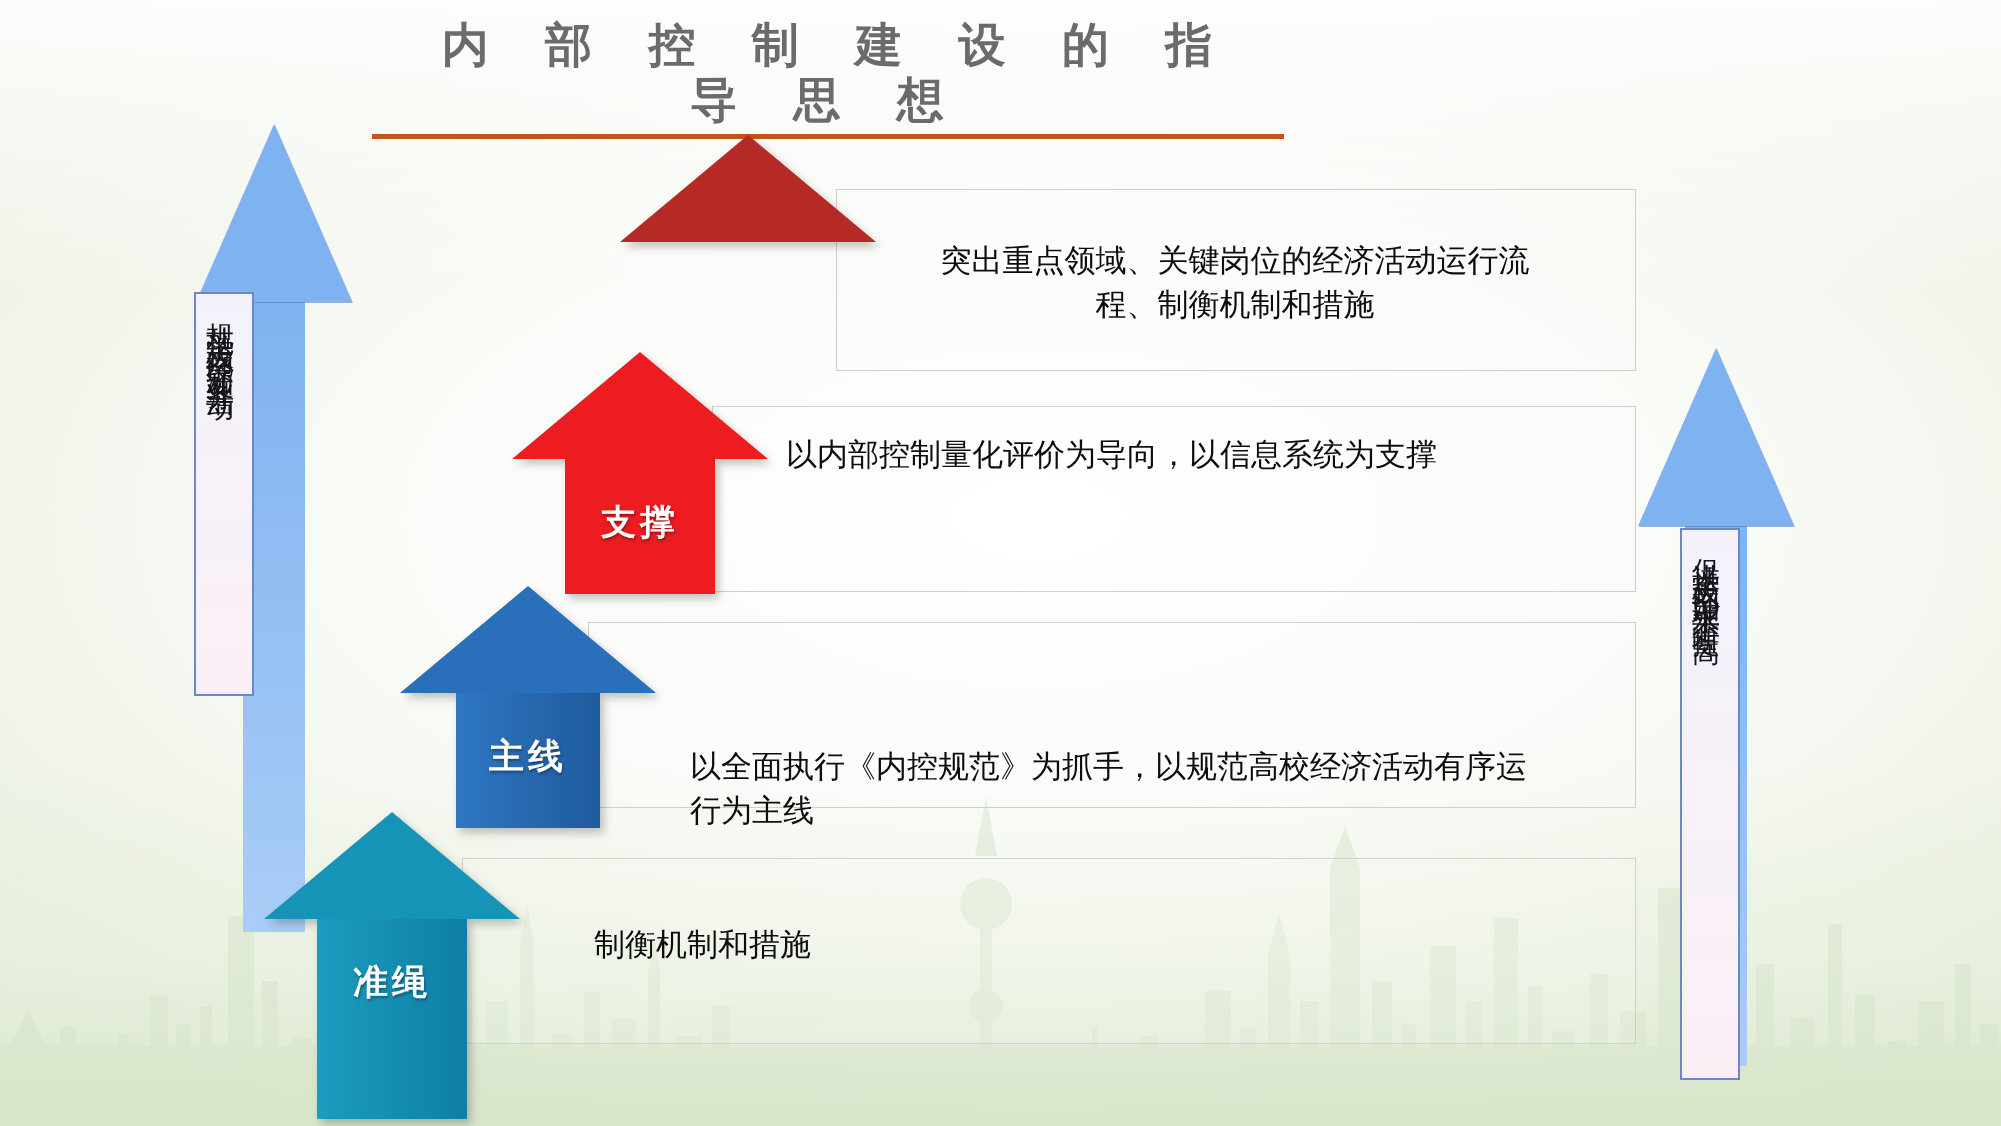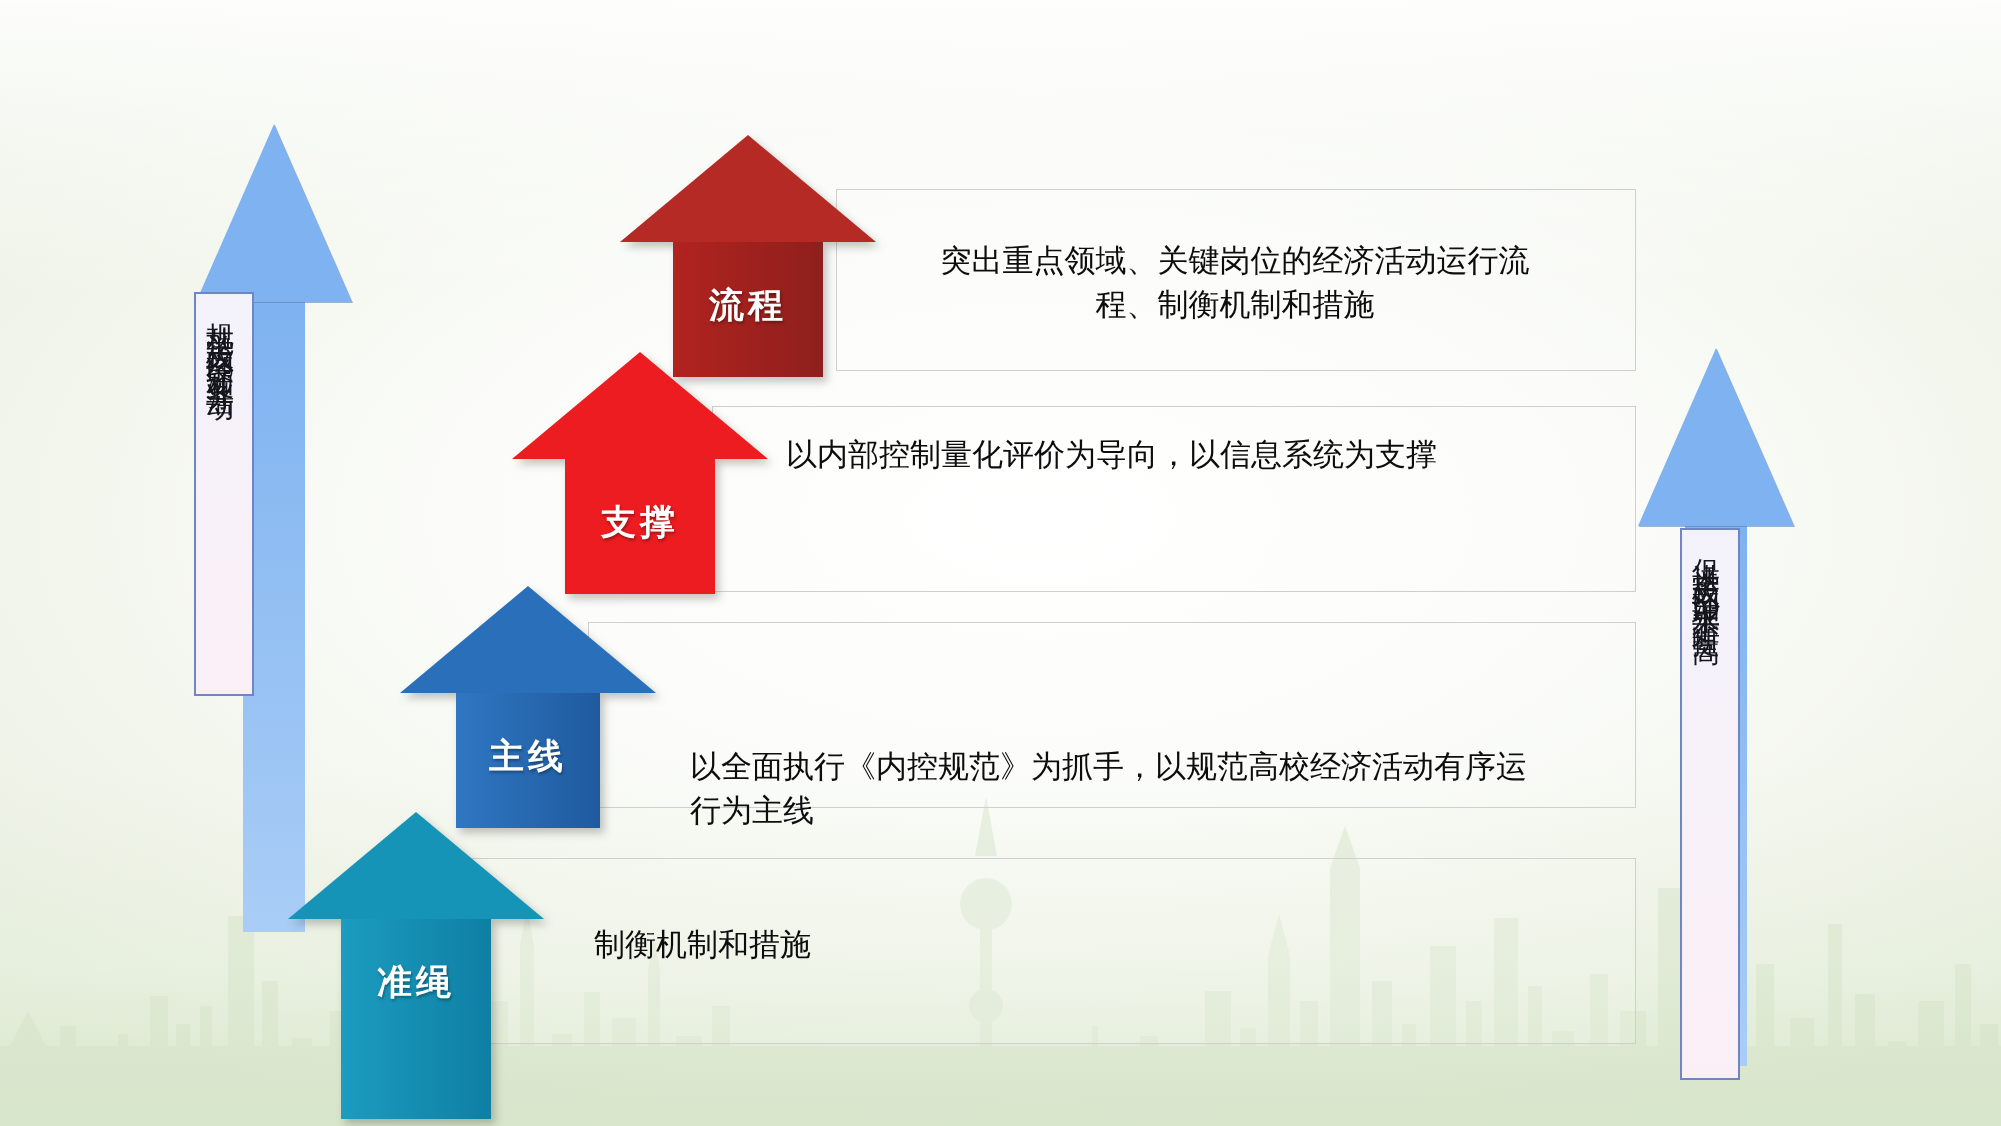--- a/index.html
+++ b/index.html
@@ -150,20 +150,24 @@
       <rect x="1828" y="128" width="14" height="202"></rect>
       <rect x="1855" y="198" width="20" height="132"></rect>
       <rect x="1888" y="245" width="18" height="85"></rect>
       <rect x="1918" y="205" width="26" height="125"></rect>
       <rect x="1955" y="168" width="16" height="162"></rect>
       <rect x="1980" y="228" width="18" height="102"></rect>
     </g>
   </svg>
   <div class="haze"></div>
 
+  <div class="title-wrap">
+    <div class="title">内 部 控 制 建 设 的 指 导 思 想</div>
+    <div class="title-rule"></div>
+  </div>
 
   <div class="side-arrow" style="left:196px;top:124px;">
     <div class="head" style="border-width:0 78px 178px 78px;border-color:transparent transparent #7eb2f0 transparent;"></div>
     <div class="shaft" style="width:62px;height:630px;background:linear-gradient(to bottom,#7eb2f0,#a9cdf6);"></div>
   </div>
   <div class="side-label-box" style="left:194px;top:292px;width:56px;height:400px;"></div>
   <div class="side-label" style="left:205px;top:300px;height:392px;">规范学校内部经济和业务活动</div>
 
   <div class="side-arrow" style="left:1638px;top:348px;">
     <div class="head" style="border-width:0 78px 178px 78px;border-color:transparent transparent #7eb2f0 transparent;"></div>
@@ -172,43 +176,40 @@
   <div class="side-label-box" style="left:1680px;top:528px;width:56px;height:548px;"></div>
   <div class="side-label" style="left:1691px;top:536px;height:540px;">促进学校内部治理水平不断提高</div>
 
   <div class="desc-box" style="left:836px;top:189px;width:800px;height:182px;"></div>
   <div class="desc-box" style="left:712px;top:406px;width:924px;height:186px;"></div>
   <div class="desc-box" style="left:588px;top:622px;width:1048px;height:186px;"></div>
   <div class="desc-box" style="left:462px;top:858px;width:1174px;height:186px;"></div>
 
   <div class="step shadowed" style="left:620px;top:135px;">
     <div class="arrowhead" style="border-width:0 128px 107px 128px;border-bottom-color:#b62a25;"></div>
-    <div class="body" style="width:150px;height:135px;background:linear-gradient(to right,#b1231f,#8e1f1c);">
-      <div class="lbl" style="top:40px;">流程</div>
-    </div>
   </div>
   <div class="desc-text" style="left:910px;top:238px;width:650px;text-align:center;">突出重点领域、关键岗位的经济活动运行流程、制衡机制和措施</div>
 
   <div class="step shadowed" style="left:512px;top:352px;">
     <div class="arrowhead" style="border-width:0 128px 107px 128px;border-bottom-color:#ec1c20;"></div>
     <div class="body" style="width:150px;height:135px;background:#ec1c20;">
       <div class="lbl" style="top:40px;">支撑</div>
     </div>
   </div>
   <div class="desc-text" style="left:786px;top:432px;width:760px;">以内部控制量化评价为导向，以信息系统为支撑</div>
 
   <div class="step shadowed" style="left:400px;top:586px;">
     <div class="arrowhead" style="border-width:0 128px 107px 128px;border-bottom-color:#2a6fba;"></div>
     <div class="body" style="width:144px;height:135px;background:linear-gradient(to right,#2f77c2,#1f5a9e);">
       <div class="lbl" style="top:40px;">主线</div>
     </div>
   </div>
   <div class="desc-text" style="left:690px;top:744px;width:860px;">以全面执行《内控规范》为抓手，以规范高校经济活动有序运行为主线</div>
 
-  <div class="step shadowed" style="left:288px;top:812px;">
+  <div class="step shadowed" style="left:264px;top:812px;">
     <div class="arrowhead" style="border-width:0 128px 107px 128px;border-bottom-color:#1694b8;"></div>
     <div class="body" style="width:150px;height:200px;background:linear-gradient(to right,#1b9cc0,#0f7fa4);">
       <div class="lbl" style="top:40px;">准绳</div>
     </div>
   </div>
   <div class="desc-text" style="left:594px;top:922px;width:600px;">制衡机制和措施</div>
 
 </div>
 
 </body></html>

